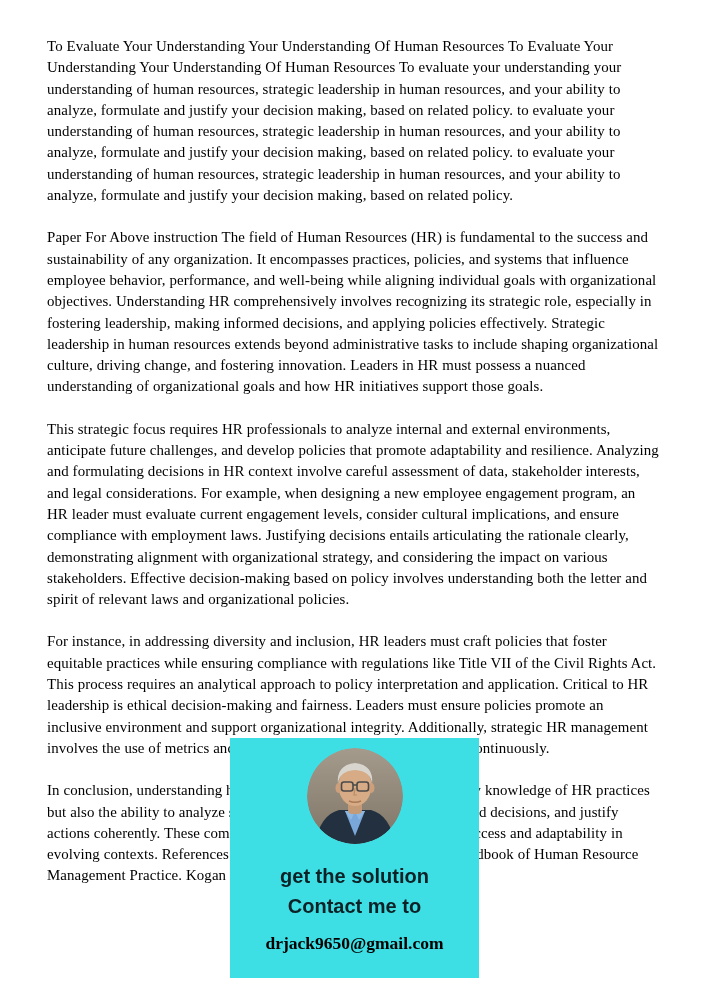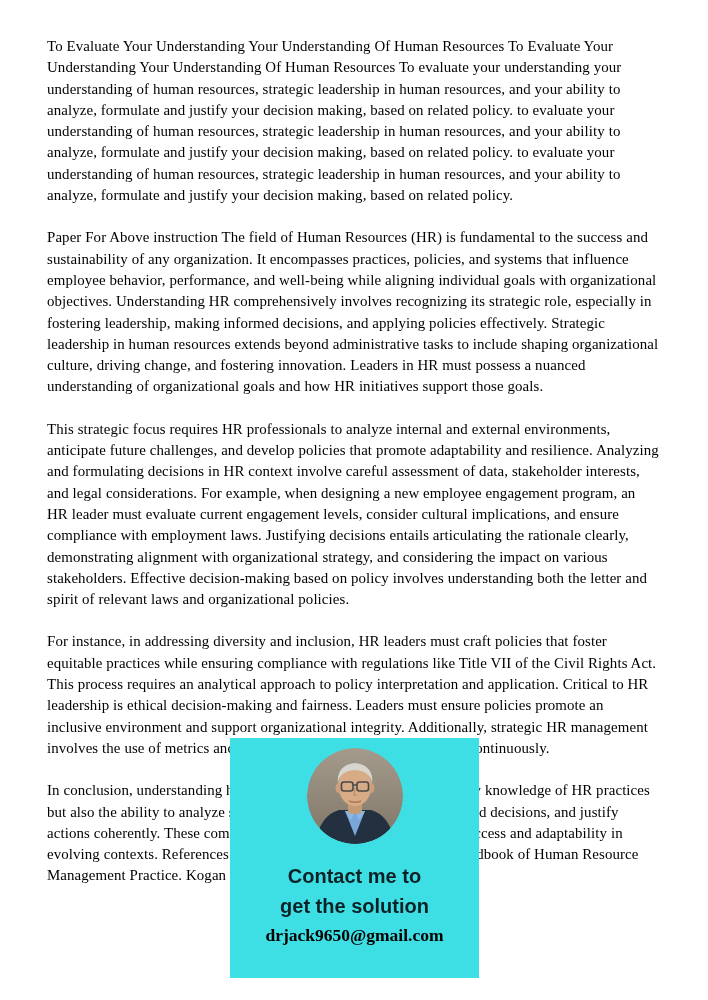--- a/index.html
+++ b/index.html
@@ -50,21 +50,21 @@
   .contact-text {
     margin-top: 17px;
     font-family: "Liberation Sans", sans-serif;
     font-weight: 700;
     font-size: 20px;
     line-height: 30px;
     color: #0c2226;
     text-align: center;
   }
   .contact-email {
-    margin-top: 4px;
+    margin-top: 12px;
     font-family: "Liberation Serif", serif;
     font-weight: 700;
     font-size: 17.5px;
     color: #000000;
     text-align: center;
   }
 </style>
 </head>
 <body>
 
@@ -103,19 +103,19 @@
           <path d="M31 36 Q29 17 48 15 Q67 17 65 36 Q64 23 48 22 Q32 23 31 36 Z" fill="#d8d5cf"></path>
           <rect x="34.5" y="34" width="11.5" height="9" rx="2.5" fill="none" stroke="#4a4a4a" stroke-width="1.6"></rect>
           <rect x="50" y="34" width="11.5" height="9" rx="2.5" fill="none" stroke="#4a4a4a" stroke-width="1.6"></rect>
           <line x1="46" y1="37" x2="50" y2="37" stroke="#4a4a4a" stroke-width="1.6"></line>
           <path d="M48 40 L47 47 L50 47" fill="none" stroke="#b98e66" stroke-width="1.2"></path>
           <path d="M42 53 Q48 55.5 54 53" fill="none" stroke="#a97a55" stroke-width="1.4"></path>
         </g>
       </svg>
     </div>
     <div class="contact-text">
+      <div>get the solution</div>
       <div>Contact me to</div>
-      <div>get the solution</div>
     </div>
     <div class="contact-email">drjack9650@gmail.com</div>
   </div>
 
 </div>
 
 </body></html>

